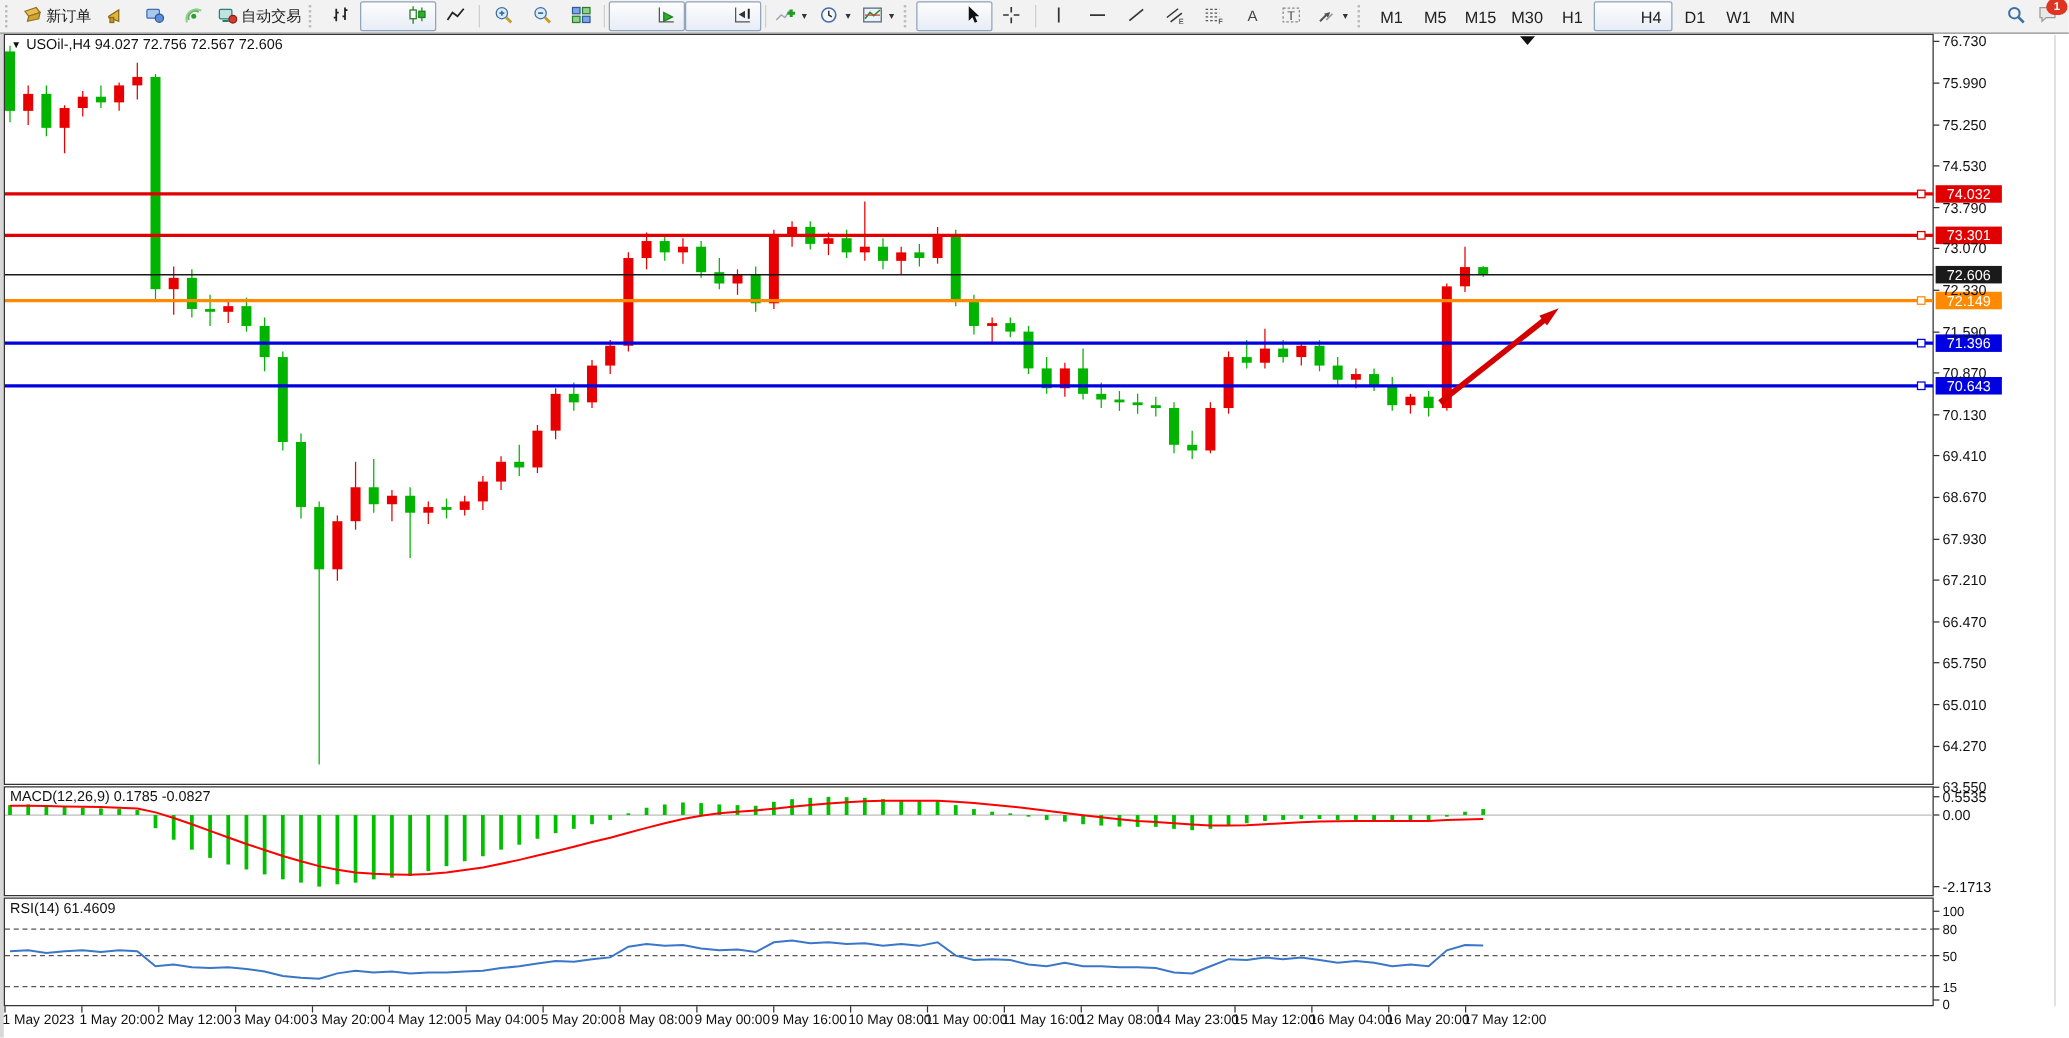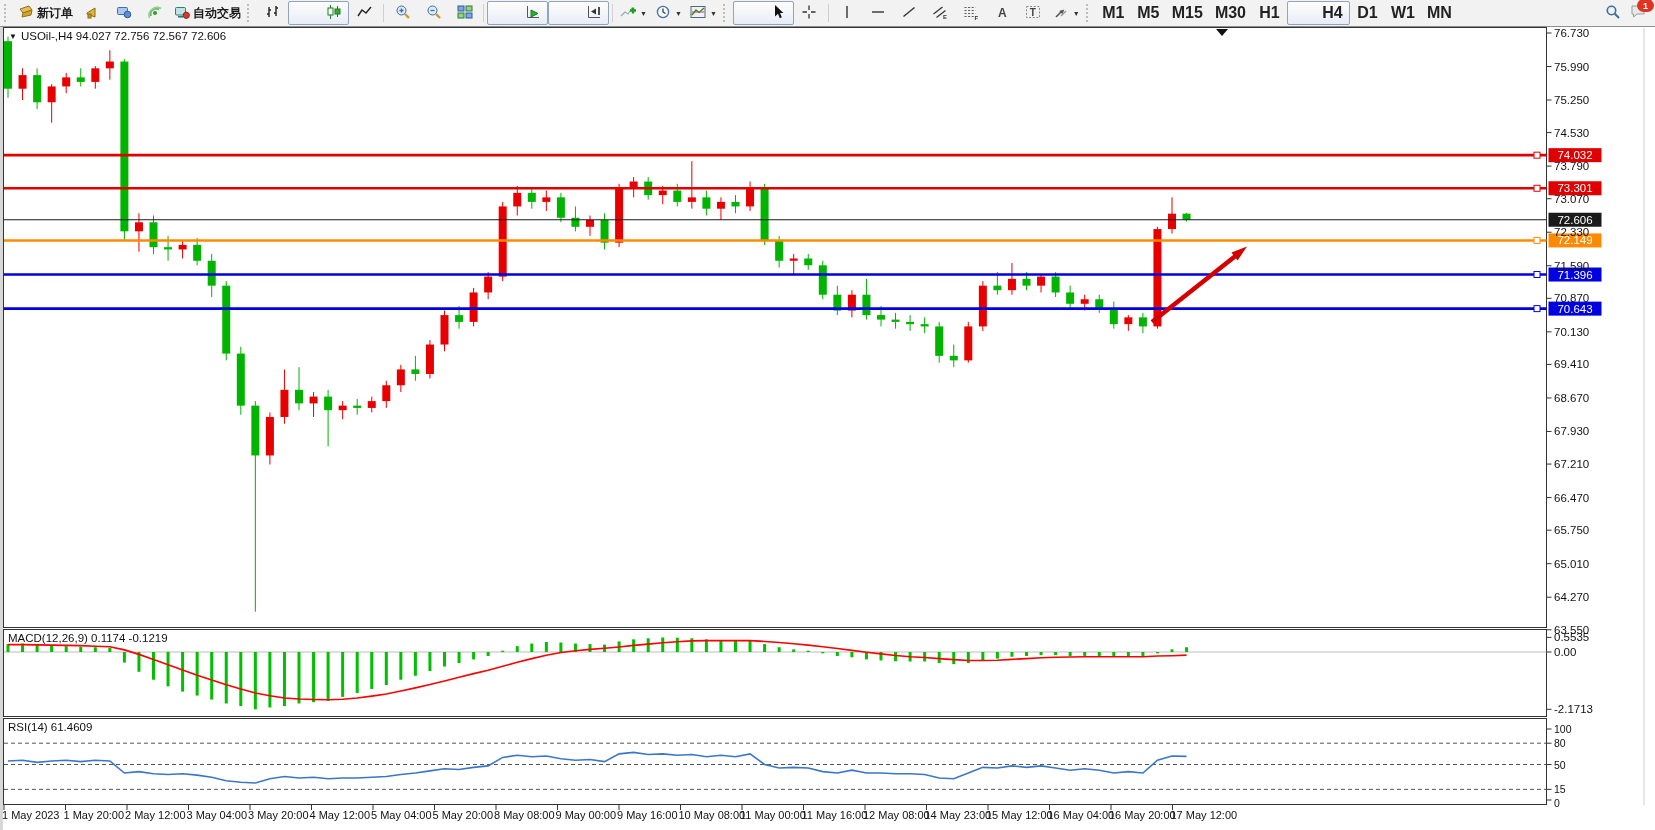--- a/index.html
+++ b/index.html
@@ -1,24 +1,24 @@
 <!DOCTYPE html>
 <html><head>
 <meta charset="utf-8">
 <style>
   html,body{margin:0;padding:0;}
   body{width:1655px;height:830px;background:#ffffff;font-family:"Liberation Sans",sans-serif;position:relative;overflow:hidden;}
   
   .toolbar{position:absolute;left:0;top:0;right:0;height:26px;background:#f2f2f2;border-bottom:1px solid #8f8f8f;display:flex;align-items:center;padding:0 2px;z-index:5;}
   .grip{width:4px;height:18px;border-left:2px dotted #bdbdbd;margin:0 4px 0 2px;}
   .sep{width:1px;height:18px;background:#cfcfcf;margin:0 3px;}
-  .btn{height:22px;min-width:23px;display:flex;align-items:center;justify-content:center;gap:3px;padding:0 3px;border:1px solid transparent;border-radius:2px;font-size:12px;color:#1a1a1a;background:transparent;cursor:default;font-weight:bold;}
+  .btn{height:22px;min-width:23px;display:flex;align-items:center;justify-content:center;gap:3px;padding:0 3px;border:1px solid transparent;border-radius:2px;font-size:12px;color:#1a1a1a;background:transparent;cursor:default;}
   .btn.pressed{border:1px solid #92a4bc;background:linear-gradient(#fdfdfd,#e7edf6);padding-left:33px;}
   .btn .dd{font-size:7px;color:#333;margin-left:1px;}
-  .tf{font-size:16px;padding:0 5px;color:#222;}
+  .tf{font-size:13px;padding:0 5px;color:#222;}
   .right{margin-left:auto;display:flex;align-items:center;}
   .chatwrap{position:relative;margin:0 6px 0 2px;}
   .badge{position:absolute;top:-4px;right:-7px;background:#e03423;color:#fff;border-radius:8px;min-width:13px;height:13px;font-size:9px;font-weight:bold;display:flex;align-items:center;justify-content:center;padding:0 2px;}
   
   .chartarea{position:absolute;left:0;top:26px;width:1655px;height:804px;background:#fff;}
   .leftstrip{position:absolute;left:0;top:0;bottom:0;width:3px;background:#d8d8d8;}
   svg#chart{position:absolute;left:0;top:0;}
   .ovl{position:absolute;font-size:11.5px;color:#111;white-space:nowrap;z-index:3;}
   .tri{font-size:8px;margin-right:4px;vertical-align:1px;}
 </style>
@@ -614,15 +614,15 @@
       <line x1="1111" y1="805" x2="1111" y2="810" stroke="#333"></line>
       <text x="1109" y="819" font-size="11" fill="#111" font-family="Liberation Sans, sans-serif">16 May 20:00</text>
       <line x1="1172.5" y1="805" x2="1172.5" y2="810" stroke="#333"></line>
       <text x="1170.5" y="819" font-size="11" fill="#111" font-family="Liberation Sans, sans-serif">17 May 12:00</text>
       <polygon points="1216,29 1228,29 1222,36" fill="#111"></polygon>
       <line x1="1152" y1="322" x2="1238" y2="254" stroke="#d40000" stroke-width="4.5"></line>
       <polygon points="1247,246.5 1237.6,260.4 1231.4,252.6" fill="#d40000"></polygon>
       <line x1="1644" y1="28" x2="1644" y2="805" stroke="#cfcfcf"></line>
     </svg>
   <div class="ovl" style="left:9px;top:4px;"><span class="tri">▼</span><span>USOil-,H4  94.027 72.756 72.567 72.606</span></div>
-  <div class="ovl" style="left:8px;top:606px;">MACD(12,26,9) 0.1174 -0.1219</div>
+  <div class="ovl" style="left:8px;top:606px;">MACD(12,26,9) 0.1785 -0.0827</div>
   <div class="ovl" style="left:8px;top:695px;">RSI(14) 61.4609</div>
 </div>
 
 </body></html>

